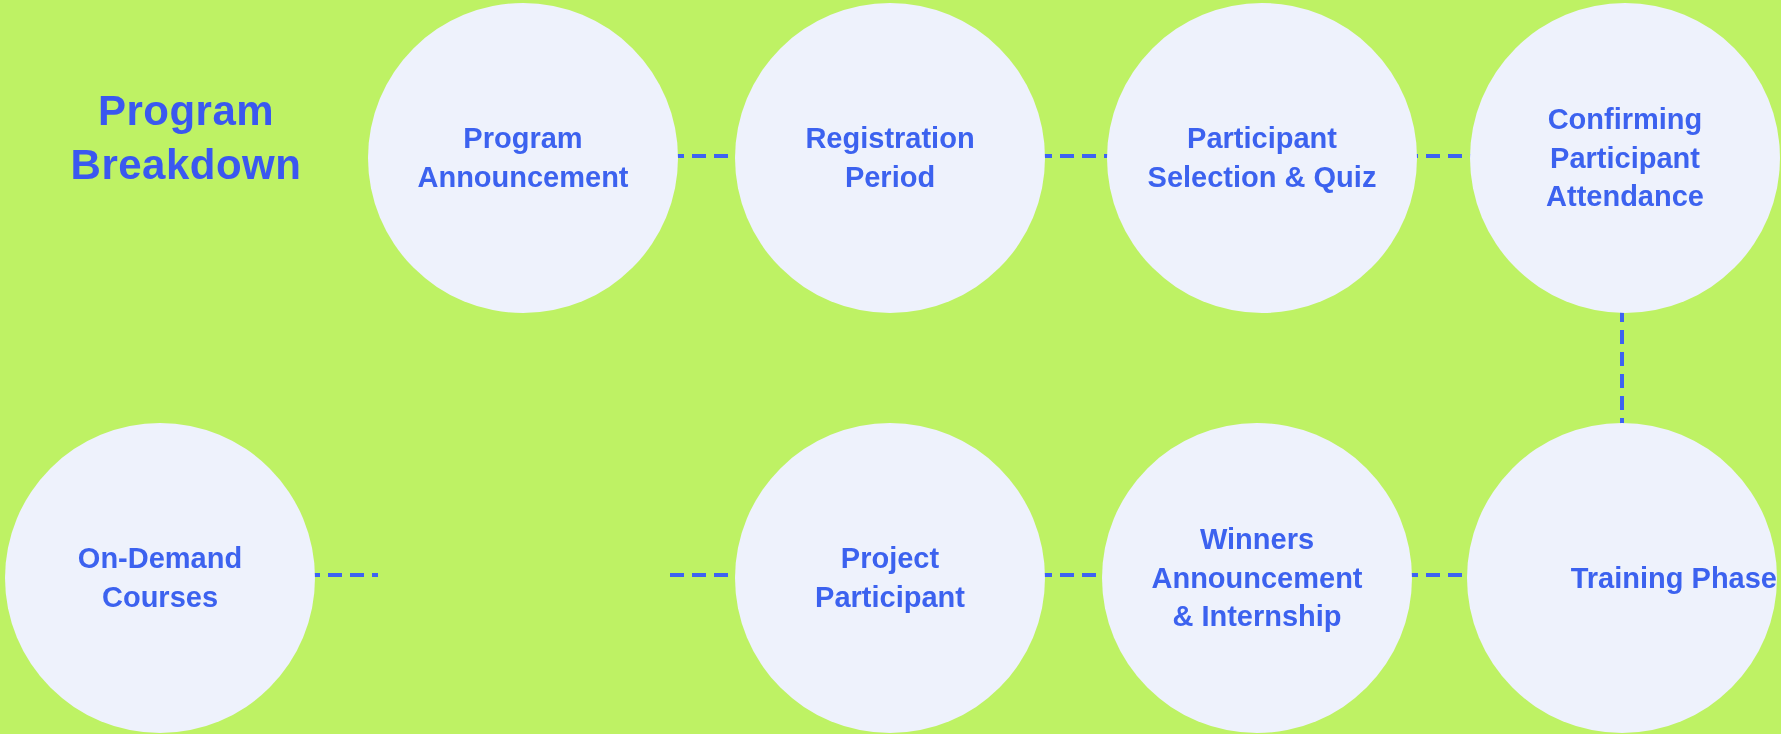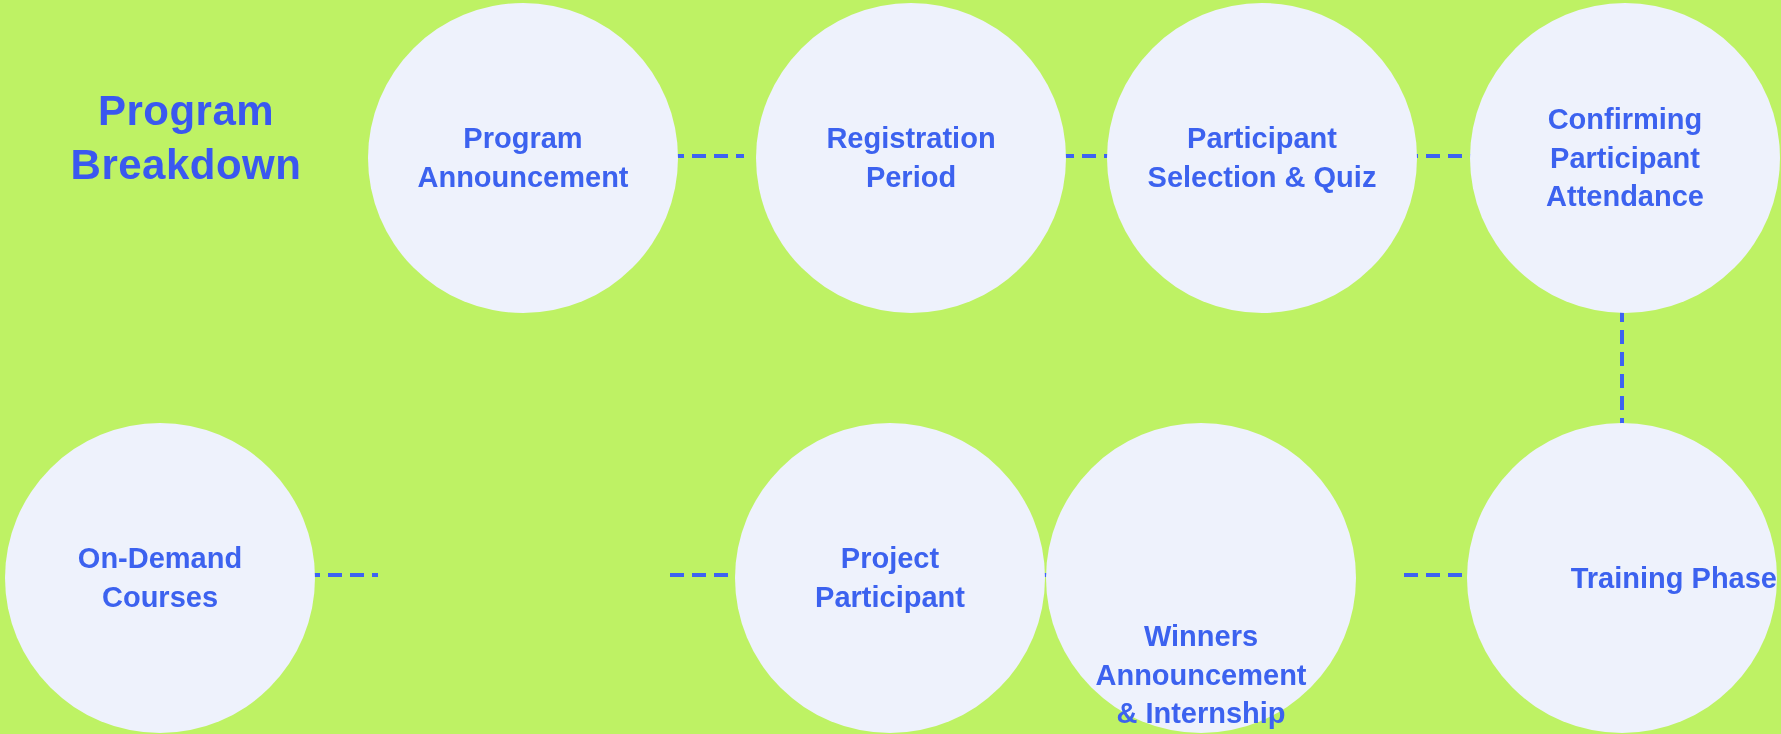--- a/index.html
+++ b/index.html
@@ -54,27 +54,27 @@
     background: repeating-linear-gradient(90deg, #3D63F2 0 14px, transparent 14px 22px);
   }
   .conn.v {
     width: 4px;
     background: repeating-linear-gradient(180deg, #3D63F2 0 14px, transparent 14px 22px);
   }
   
   .n-top { top: 3px; }
   .n-bot { top: 423px; }
   .nx1 { left: 368px; }
-  .nx2 { left: 756px; }
+  .nx2 { left: 735px; }
   .nx3 { left: 1107px; }
   .nx4 { left: 1470px; }
   .bx0 { left: 5px; }
   .bx1 { left: 368px; }
   .bx2 { left: 735px; }
-  .bx3 { left: 1046px; align-items: flex-end; }
+  .bx3 { left: 1102px; }
   .bx4 { left: 1467px; justify-content: flex-end; }
   .c-t1 { top: 154px; left: 670px;  width: 74px; }
   .c-t2 { top: 154px; left: 1038px; width: 78px; }
   .c-t3 { top: 154px; left: 1404px; width: 76px; }
   .c-b1 { top: 573px; left: 306px;  width: 72px; }
   .c-b2 { top: 573px; left: 670px;  width: 74px; }
   .c-b3 { top: 573px; left: 1038px; width: 74px; }
   .c-b4 { top: 573px; left: 1404px; width: 72px; }
   .c-v1 { left: 1620px; top: 308px; height: 120px; }
 </style>

